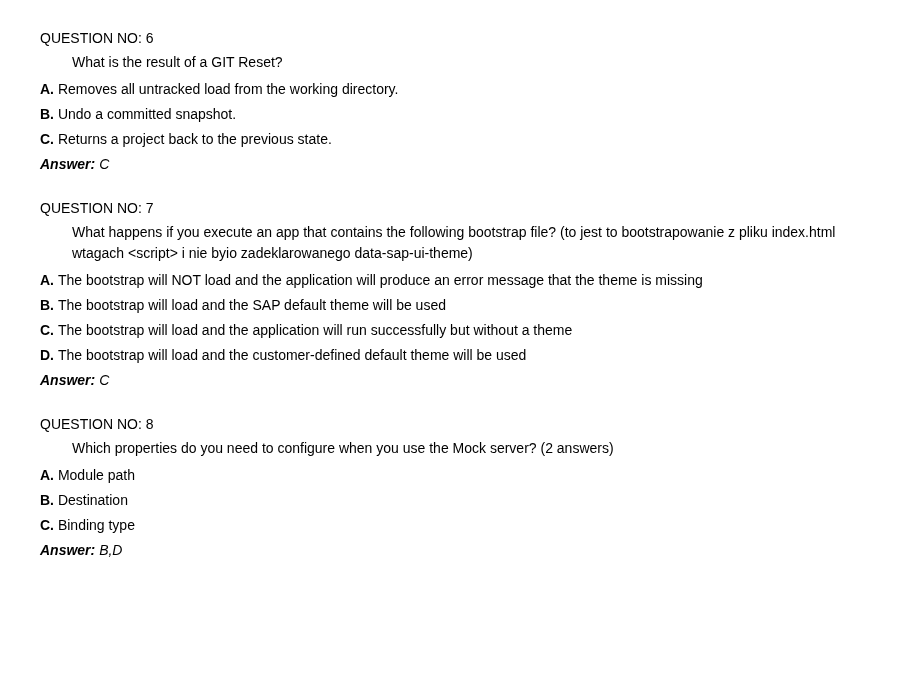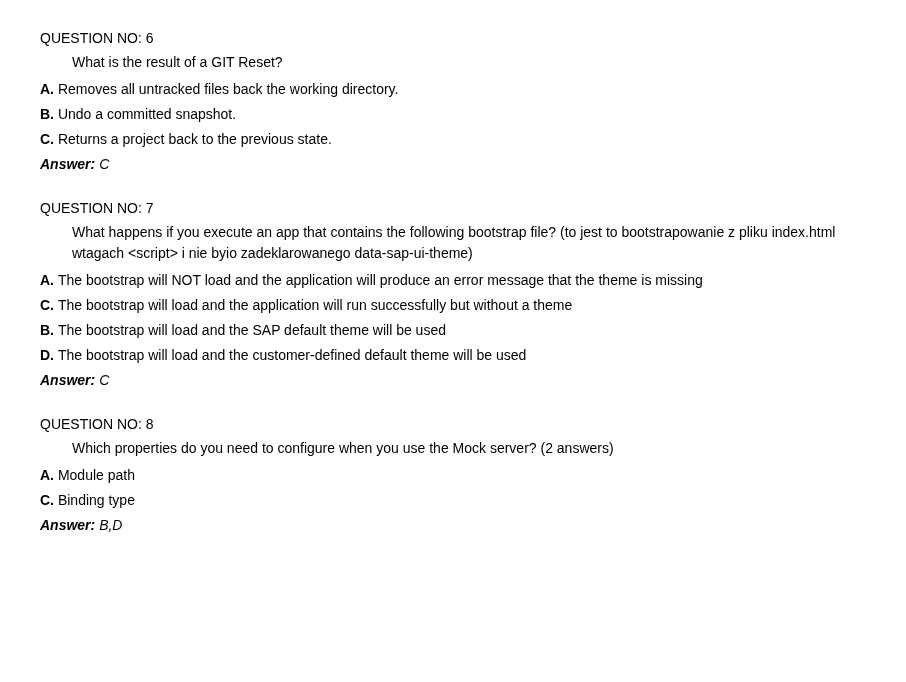--- a/index.html
+++ b/index.html
@@ -52,34 +52,35 @@
       font-weight: bold;
     }
   </style>
 </head>
 <body>
 
 <div id="questions-container">
     <div class="question-block">
       <div class="question-title">QUESTION NO: 6</div>
       <div class="question-text">What is the result of a GIT Reset?</div>
-      <div class="option"><span class="option-letter">A. </span><span>Removes all untracked files back the working directory.</span></div>
+      <div class="option"><span class="option-letter">A. </span><span>Removes all untracked load from the working directory.</span></div>
       <div class="option"><span class="option-letter">B. </span><span>Undo a committed snapshot.</span></div>
       <div class="option"><span class="option-letter">C. </span><span>Returns a project back to the previous state.</span></div>
       <div class="answer"><span class="answer-label">Answer: </span><span>C</span></div>
     </div>
     <div class="question-block">
       <div class="question-title">QUESTION NO: 7</div>
       <div class="question-text">What happens if you execute an app that contains the following bootstrap file? (to jest to bootstrapowanie z pliku index.html wtagach &lt;script&gt; i nie byio zadeklarowanego data-sap-ui-theme)</div>
       <div class="option"><span class="option-letter">A. </span><span>The bootstrap will NOT load and the application will produce an error message that the theme is missing</span></div>
+      <div class="option"><span class="option-letter">B. </span><span>The bootstrap will load and the SAP default theme will be used</span></div>
       <div class="option"><span class="option-letter">C. </span><span>The bootstrap will load and the application will run successfully but without a theme</span></div>
-      <div class="option"><span class="option-letter">B. </span><span>The bootstrap will load and the SAP default theme will be used</span></div>
       <div class="option"><span class="option-letter">D. </span><span>The bootstrap will load and the customer-defined default theme will be used</span></div>
       <div class="answer"><span class="answer-label">Answer: </span><span>C</span></div>
     </div>
     <div class="question-block">
       <div class="question-title">QUESTION NO: 8</div>
       <div class="question-text">Which properties do you need to configure when you use the Mock server? (2 answers)</div>
       <div class="option"><span class="option-letter">A. </span><span>Module path</span></div>
+      <div class="option"><span class="option-letter">B. </span><span>Destination</span></div>
       <div class="option"><span class="option-letter">C. </span><span>Binding type</span></div>
       <div class="answer"><span class="answer-label">Answer: </span><span>B,D</span></div>
     </div>
   </div>
 
 </body></html>

